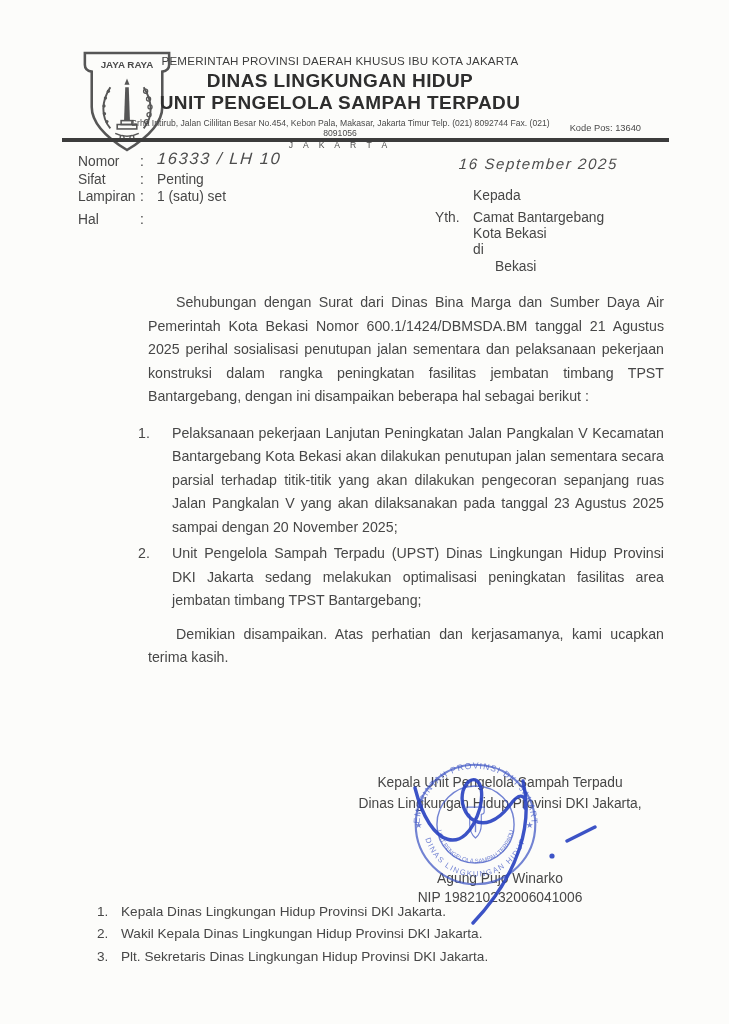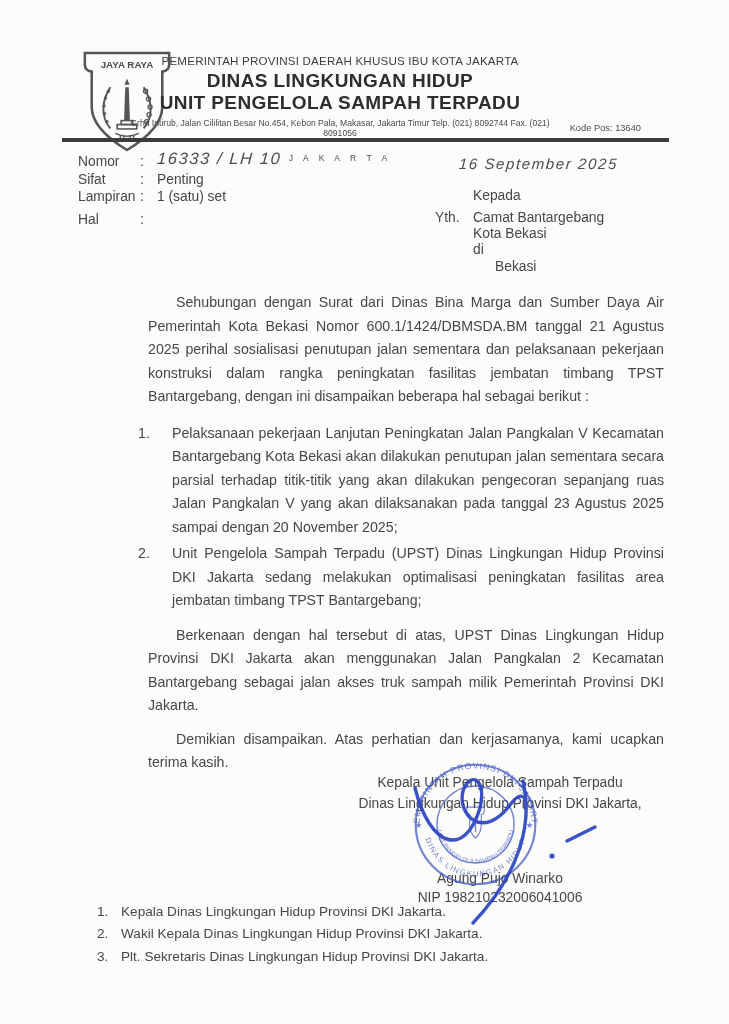--- a/index.html
+++ b/index.html
@@ -9,21 +9,21 @@
     background:#fcfcfa; overflow:hidden;
     font-family:"Liberation Sans", sans-serif; color:#474747;
   }
   
   .logo { position:absolute; left:78px; top:49px; width:98px; height:106px; }
   .lh-text { position:absolute; left:118px; top:54px; width:444px; text-align:center; }
   .lh-gov { font-size:11.6px; letter-spacing:.2px; color:#3d3d3d; }
   .lh-agency { font-size:19px; font-weight:bold; color:#2e2e2e; letter-spacing:.4px; margin-top:3px; }
   .lh-unit { font-size:19px; font-weight:bold; color:#2e2e2e; letter-spacing:.4px; }
   .lh-address { font-size:8.6px; margin-top:4px; color:#4a4a4a; }
-  .lh-city { font-size:8.6px; letter-spacing:4px; color:#4a4a4a; margin-top:15px; }
+  .lh-city { font-size:8.6px; letter-spacing:4px; color:#4a4a4a; margin-top:2px; }
   .kode-pos { position:absolute; right:88px; top:123px; font-size:9.3px; color:#4a4a4a; }
   .head-rule { position:absolute; left:62px; right:60px; top:138px; height:4px; background:#3c3c3c; }
   
   .meta { position:absolute; left:78px; top:153px; width:360px; font-size:13.8px; }
   .meta-row { display:flex; line-height:17.6px; align-items:flex-end; }
   .meta-label { width:62px; flex-shrink:0; }
   .meta-colon { width:17px; flex-shrink:0; }
   .hal-row { margin-top:5px; }
   .hal-lines div { line-height:16.2px; }
   .hand { font-style:italic; letter-spacing:1.6px; color:#4d4d4d; display:inline-block; transform:skewX(-4deg); }
@@ -143,21 +143,20 @@
     <div class="list">
       <div class="list-item">
         <span class="li-num">1.</span>
         <div class="li-text">Pelaksanaan pekerjaan Lanjutan Peningkatan Jalan Pangkalan V Kecamatan Bantargebang Kota Bekasi akan dilakukan penutupan jalan sementara secara parsial terhadap titik-titik yang akan dilakukan pengecoran sepanjang ruas Jalan Pangkalan V yang akan dilaksanakan pada tanggal 23 Agustus 2025 sampai dengan 20 November 2025;</div>
       </div>
       <div class="list-item">
         <span class="li-num">2.</span>
         <div class="li-text">Unit Pengelola Sampah Terpadu (UPST) Dinas Lingkungan Hidup Provinsi DKI Jakarta sedang melakukan optimalisasi peningkatan fasilitas area jembatan timbang TPST Bantargebang;</div>
       </div>
     </div>
-    <p class="para p2">Berkenaan dengan hal tersebut di atas, UPST Dinas Lingkungan Hidup Provinsi DKI Jakarta akan menggunakan Jalan Pangkalan 2 Kecamatan Bantargebang sebagai jalan akses truk sampah milik Pemerintah Provinsi DKI Jakarta.</p>
     <p class="para p3">Demikian disampaikan. Atas perhatian dan kerjasamanya, kami ucapkan terima kasih.</p>
   </section>
 
   <section class="signature">
     <div>Kepala Unit Pengelola Sampah Terpadu</div>
     <div>Dinas Lingkungan Hidup Provinsi DKI Jakarta,</div>
     <div class="sig-name">Agung Pujo Winarko</div>
     <div class="sig-nip">NIP 198210232006041006</div>
   </section>
 

